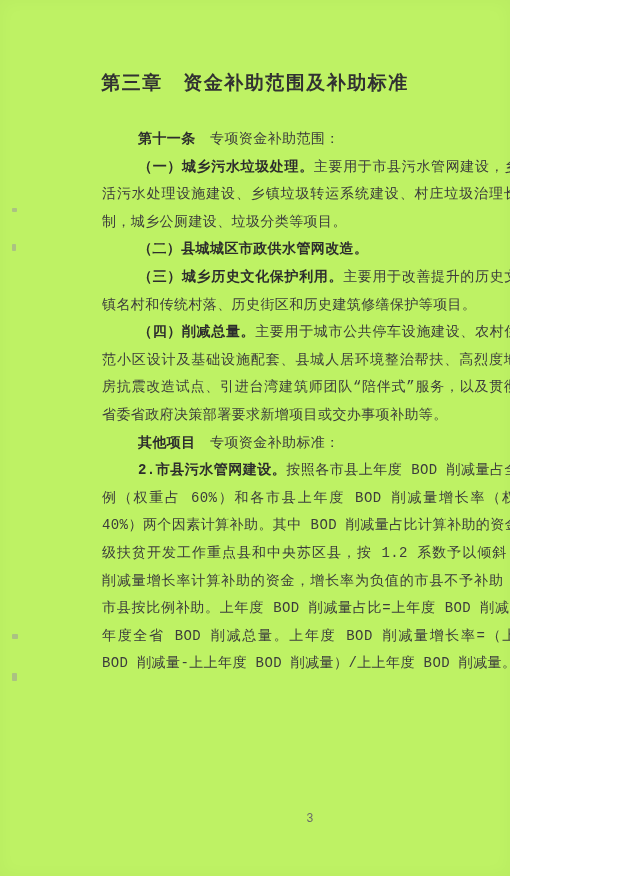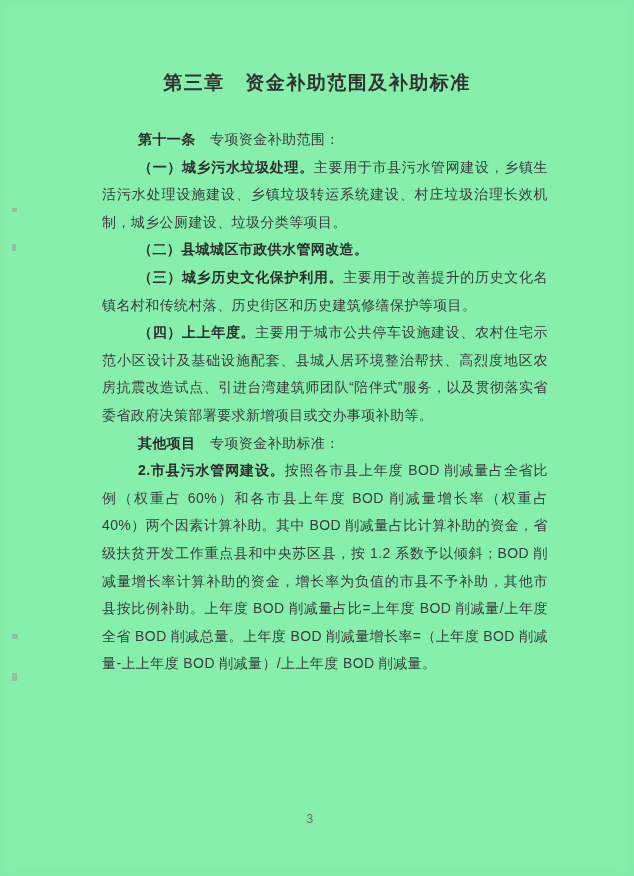--- a/index.html
+++ b/index.html
@@ -2,25 +2,25 @@
 <html><head>
 <meta charset="utf-8">
 <style>
   html, body {
     margin: 0;
     padding: 0;
     background: #ffffff;
   }
   .doc-page {
     position: relative;
-    width: 634px;
+    width: 510px;
     height: 876px;
-    background: #86efac;
+    background: #bef264;
     overflow: hidden;
-    font-family: Liberation Sans, sans-serif;
+    font-family: Liberation Mono, monospace;
     color: #3c3c3c;
     box-shadow: inset 0 0 18px rgba(0,0,0,0.03);
   }
   .doc-title {
     margin: 0;
     padding-top: 70px;
     text-align: center;
     font-size: 19px;
     font-weight: bold;
     letter-spacing: 1.5px;
@@ -76,21 +76,21 @@
   <div class="doc-body">
 
     <p class="para"><span class="lead">第十一条</span><span>　专项资金补助范围：</span></p>
 
     <p class="para"><span class="lead">（一）城乡污水垃圾处理。</span><span>主要用于市县污水管网建设，乡镇生活污水处理设施建设、乡镇垃圾转运系统建设、村庄垃圾治理长效机制，城乡公厕建设、垃圾分类等项目。</span></p>
 
     <p class="para"><span class="lead">（二）县城城区市政供水管网改造。</span><span></span></p>
 
     <p class="para"><span class="lead">（三）城乡历史文化保护利用。</span><span>主要用于改善提升的历史文化名镇名村和传统村落、历史街区和历史建筑修缮保护等项目。</span></p>
 
-    <p class="para"><span class="lead">（四）上上年度。</span><span>主要用于城市公共停车设施建设、农村住宅示范小区设计及基础设施配套、县城人居环境整治帮扶、高烈度地区农房抗震改造试点、引进台湾建筑师团队“陪伴式”服务，以及贯彻落实省委省政府决策部署要求新增项目或交办事项补助等。</span></p>
+    <p class="para"><span class="lead">（四）削减总量。</span><span>主要用于城市公共停车设施建设、农村住宅示范小区设计及基础设施配套、县城人居环境整治帮扶、高烈度地区农房抗震改造试点、引进台湾建筑师团队“陪伴式”服务，以及贯彻落实省委省政府决策部署要求新增项目或交办事项补助等。</span></p>
 
     <p class="para"><span class="lead">其他项目</span><span>　专项资金补助标准：</span></p>
 
 
     <p class="para"><span class="lead">2.市县污水管网建设。</span><span>按照各市县上年度 BOD 削减量占全省比例（权重占 60%）和各市县上年度 BOD 削减量增长率（权重占 40%）两个因素计算补助。其中 BOD 削减量占比计算补助的资金，省级扶贫开发工作重点县和中央苏区县，按 1.2 系数予以倾斜；BOD 削减量增长率计算补助的资金，增长率为负值的市县不予补助，其他市县按比例补助。上年度 BOD 削减量占比=上年度 BOD 削减量/上年度全省 BOD 削减总量。上年度 BOD 削减量增长率=（上年度 BOD 削减量-上上年度 BOD 削减量）/上上年度 BOD 削减量。</span></p>
 
   </div>
 
   <div class="artifact a1"></div>
   <div class="artifact a2"></div>

